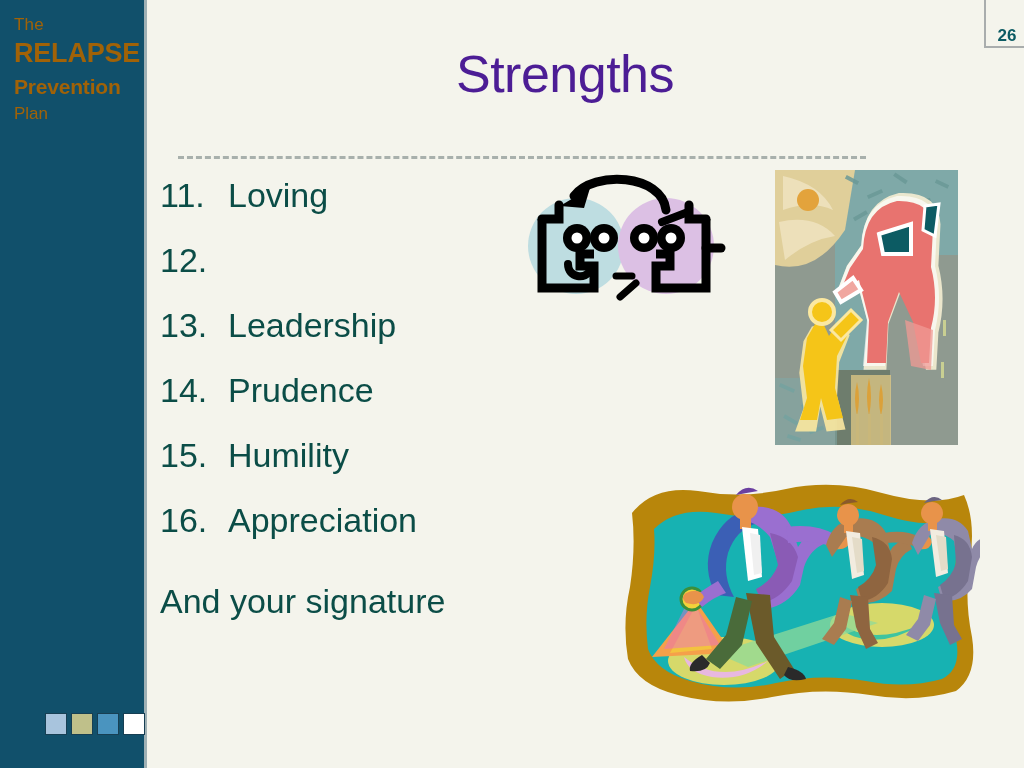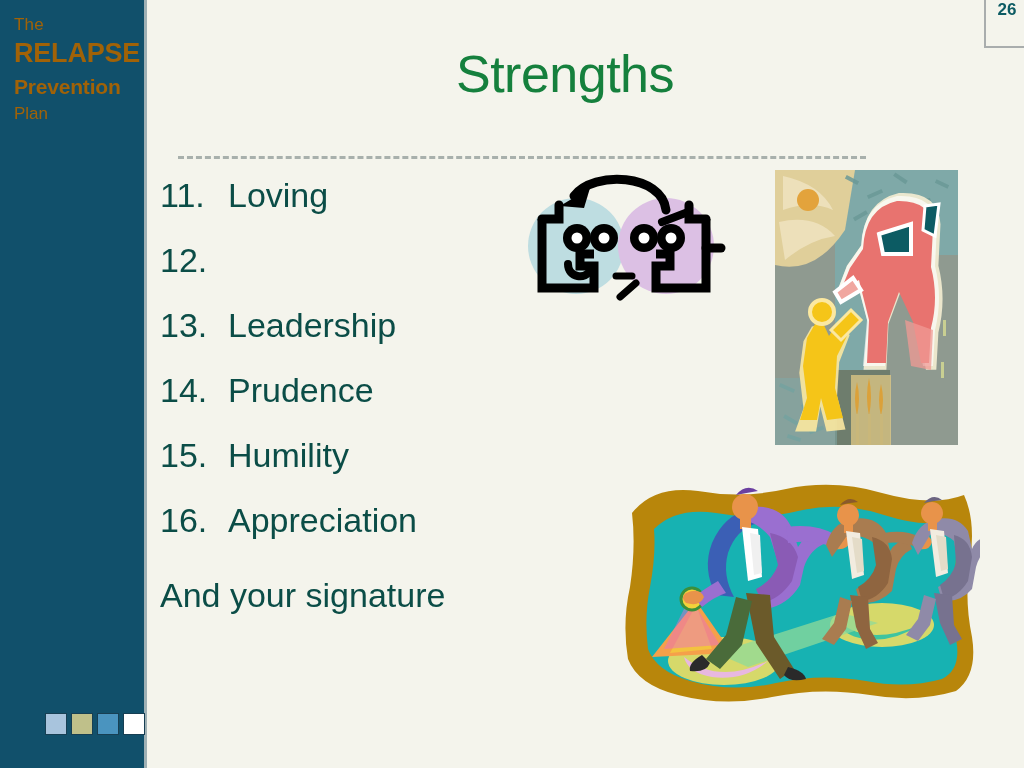--- a/index.html
+++ b/index.html
@@ -78,39 +78,39 @@
   .pagenum-box {
     position: absolute;
     right: 0;
     top: 0;
     width: 40px;
     height: 48px;
     border-left: 2px solid #a9adad;
     border-bottom: 2px solid #a9adad;
     box-sizing: border-box;
     display: flex;
-    align-items: flex-start;
+    align-items: flex-end;
     justify-content: center;
   }
   .pagenum {
     font-size: 17px;
     font-weight: 700;
     color: #0c5b63;
     padding-left: 4px;
   }
 
   
   .title {
     position: absolute;
     left: 150px;
     top: 44px;
     width: 830px;
     text-align: center;
     font-size: 52px;
-    color: #15803d;
+    color: #4c1d95;
     font-weight: 400;
     letter-spacing: -0.5px;
   }
 
   
   .divider {
     position: absolute;
     left: 178px;
     top: 156px;
     width: 688px;
@@ -134,21 +134,21 @@
   }
   .li-num {
     width: 68px;
     flex: 0 0 68px;
   }
   .li-text { flex: 1 1 auto; }
   .closing {
     color: #0b4d47;
     font-size: 34px;
     line-height: 55px;
-    margin-top: 2px;
+    margin-top: 8px;
   }
   .closing-l2 { padding-left: 68px; }
 
   
   .art-faces {
     position: absolute;
     left: 516px;
     top: 166px;
     width: 216px;
     height: 140px;

